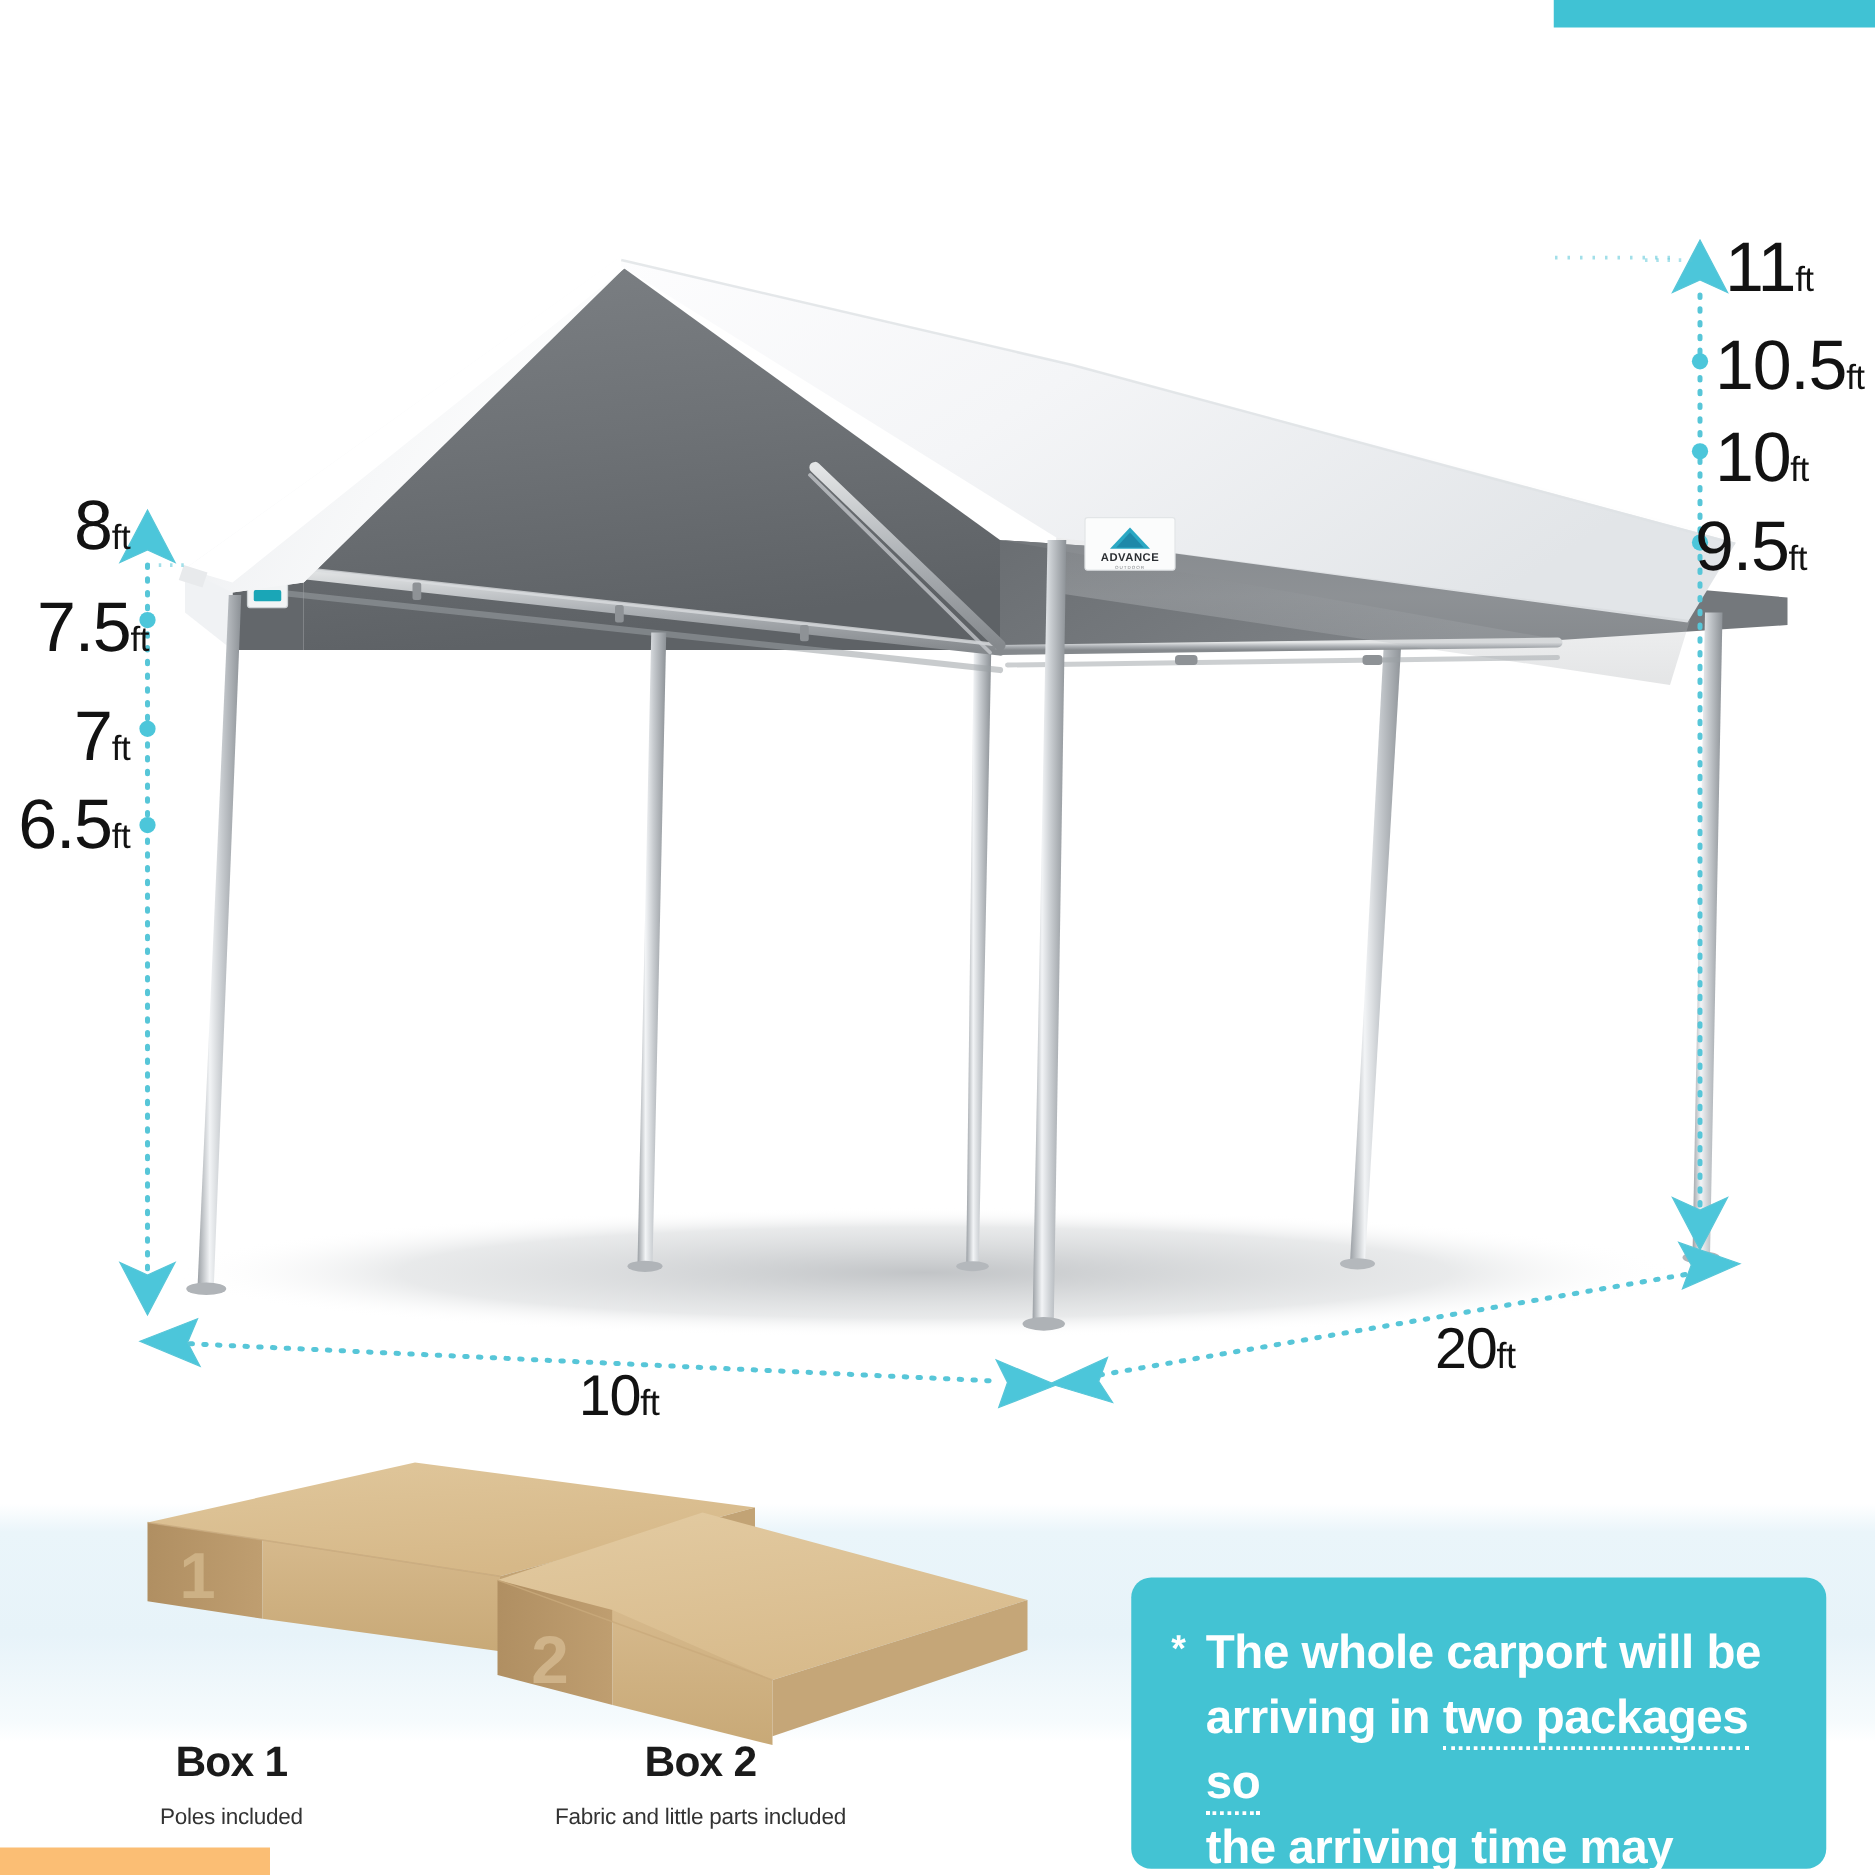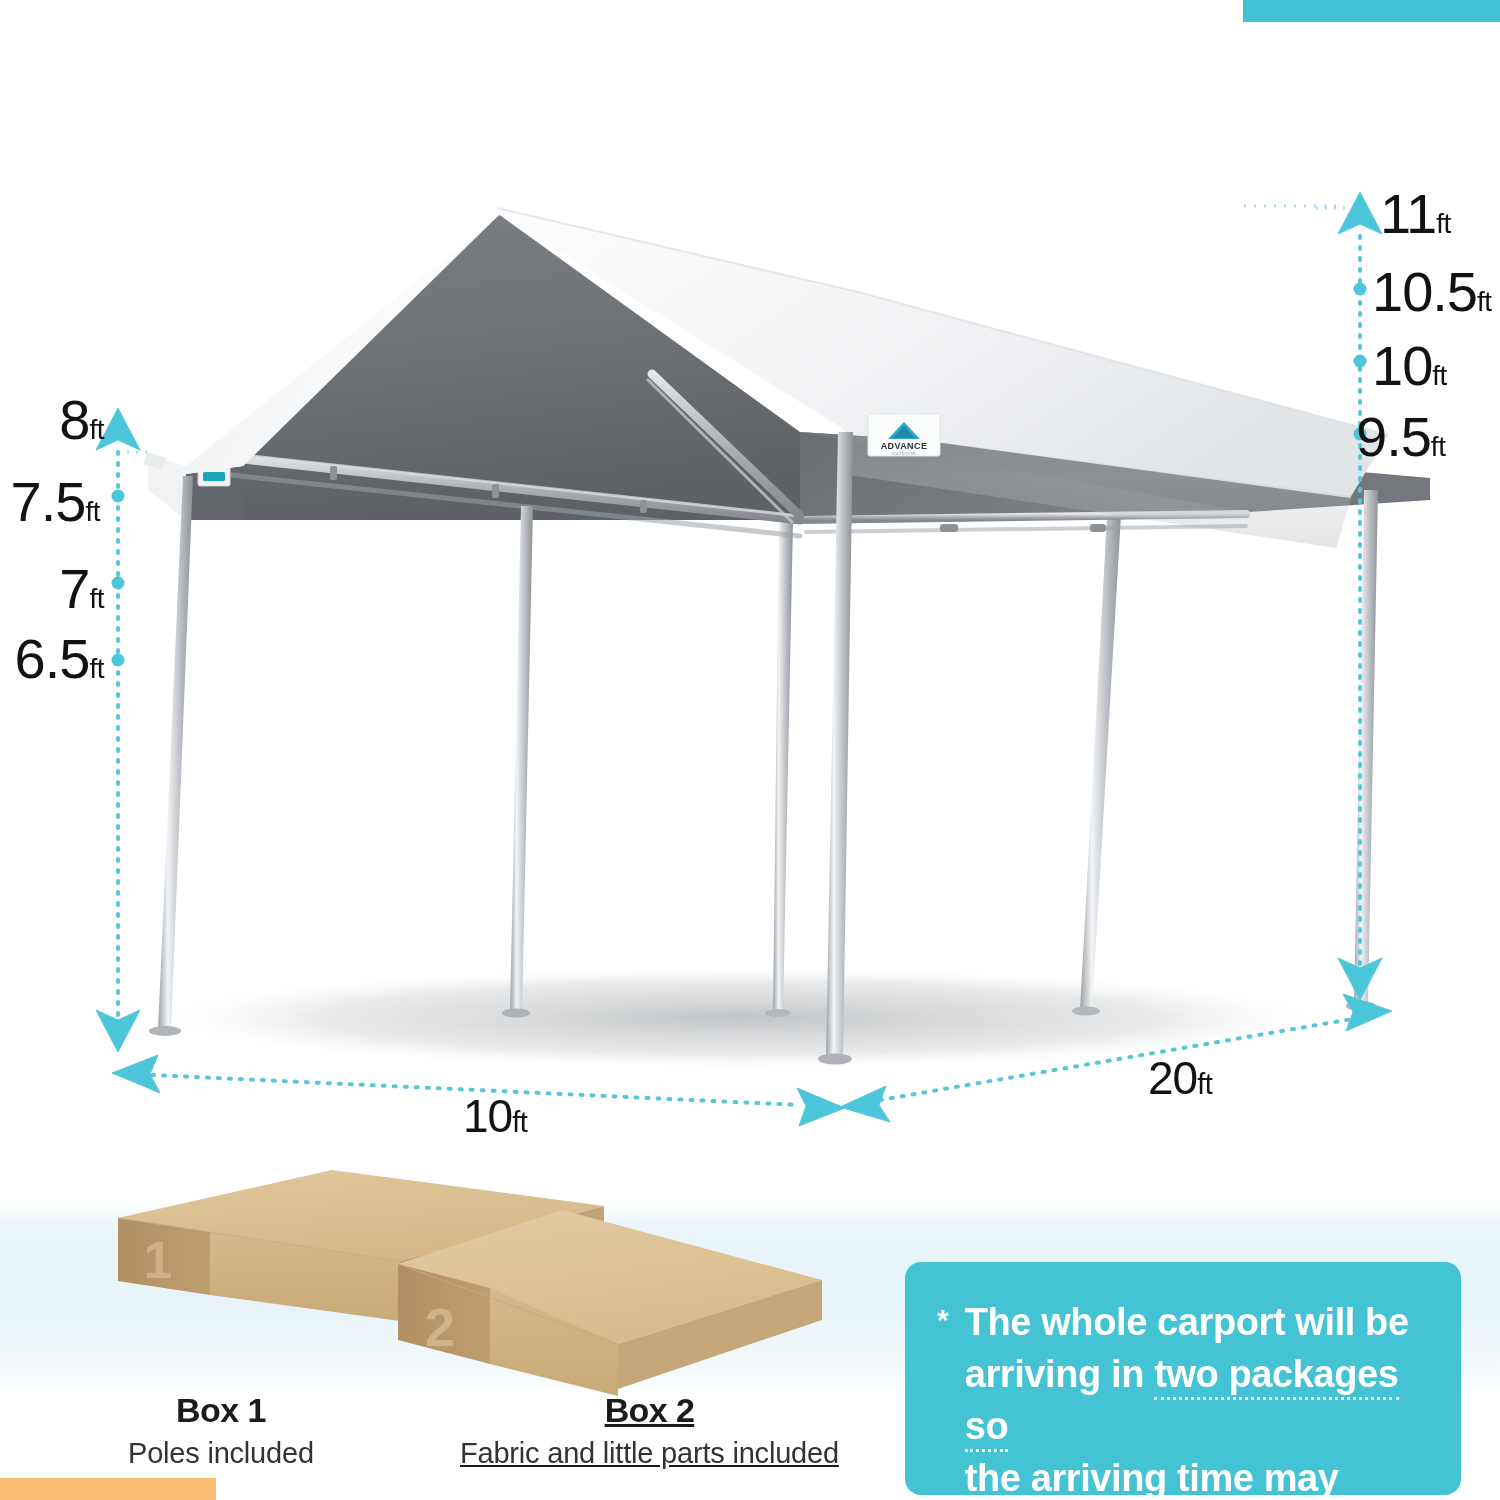--- a/index.html
+++ b/index.html
@@ -121,21 +121,21 @@
   }
   .pkg-title {
     font-size: 34px;
     font-weight: bold;
     letter-spacing: -0.6px;
     line-height: 40px;
     white-space: nowrap;
     text-align: center;
   }
   .pkg-sub {
-    font-size: 29px;
+    font-size: 18px;
     font-weight: normal;
     color: #333333;
     letter-spacing: -0.2px;
     line-height: 34px;
     margin-top: 6px;
     white-space: nowrap;
   }
 
   
   .note-panel {
@@ -357,21 +357,21 @@
 
       <line x1="880" y1="1100" x2="1352" y2="1019" stroke-dasharray="2 9" stroke-width="4" stroke-linecap="round"></line>
       <path d="M 840 1107 L 886 1086 L 879 1105 L 890 1122 Z"></path>
       <path d="M 1392 1011 L 1346 1031 L 1353 1012 L 1343 994 Z"></path>
     </g>
   </svg>
 
   <div class="dim-label dim-left" style="left:104px; top:392px;">
     <span class="num">8</span><span class="unit">ft</span>
   </div>
-  <div class="dim-label dim-left" style="left:100px; top:474px;text-align:right;">
+  <div class="dim-label dim-left" style="left:119px; top:474px;text-align:right;">
     <span class="num">7.5</span><span class="unit">ft</span>
   </div>
   <div class="dim-label dim-left" style="left:104px; top:561px;">
     <span class="num">7</span><span class="unit">ft</span>
   </div>
   <div class="dim-label dim-left" style="left:104px; top:604px;margin-top:27px;">
     <span class="num">6.5</span><span class="unit">ft</span>
   </div>
 
   <div class="dim-label dim-right" style="left:1380px; top:186px;">
@@ -438,21 +438,21 @@
       <path d="M 508 176 L 712 112 L 712 152 L 508 221 Z" fill="#c5a678"></path>
       <text x="330" y="178" font-family="Liberation Sans, sans-serif" font-size="54" font-weight="bold" fill="#cfb389" text-anchor="middle">2</text>
       <path d="M 288 96 L 508 176" stroke="#c9aa7c" stroke-width="1.2" fill="none" opacity="0.8"></path>
     </g>
   </svg>
 
   <div class="pkg-label" style="left:128px; top:1390px;">
     <div class="pkg-title">Box 1</div>
     <div class="pkg-sub">Poles included</div>
   </div>
-  <div class="pkg-label" style="left:460px; top:1390px;text-decoration:underline;">
+  <div class="pkg-label" style="left:444px; top:1390px;">
     <div class="pkg-title">Box 2</div>
     <div class="pkg-sub">Fabric and little parts included</div>
   </div>
 
   <div class="note-panel">
     <div class="note-inner">
       <div class="note-star">*</div>
       <div class="note-text">
         <span>The whole carport will be</span><br>
         <span>arriving in </span><span class="u">two packages so</span><br>

